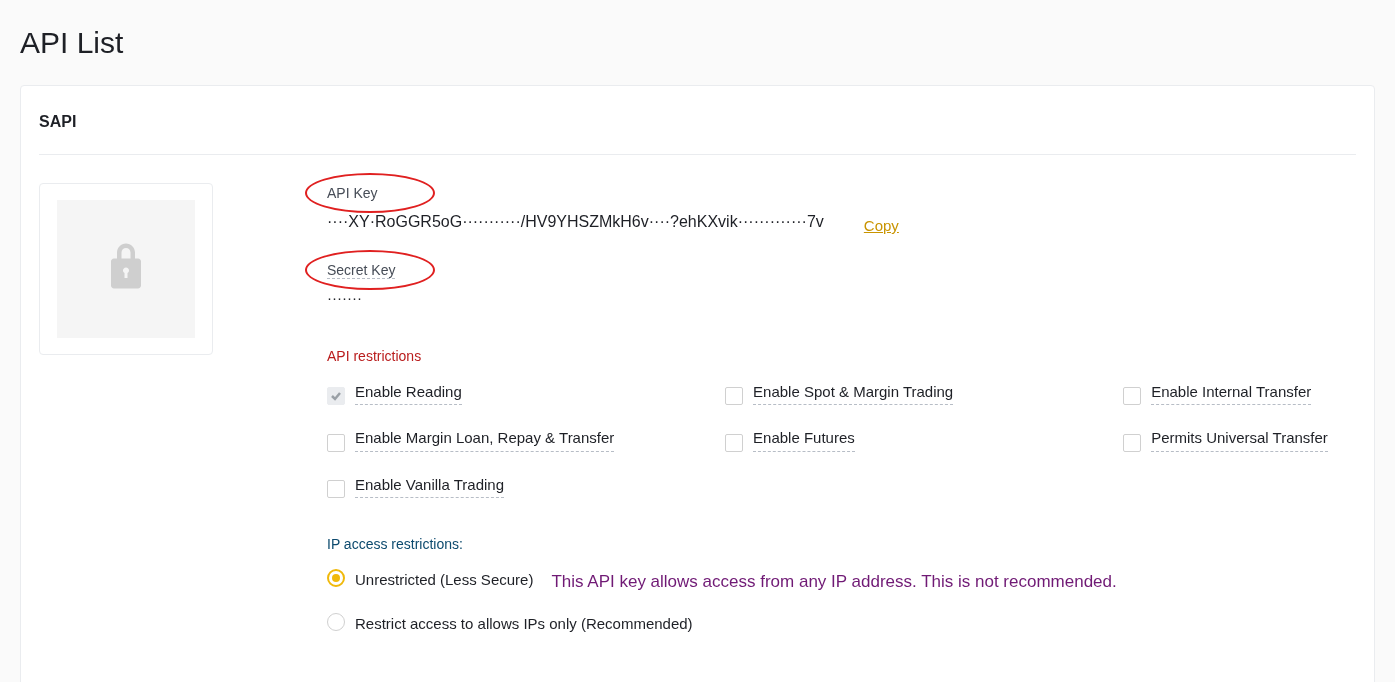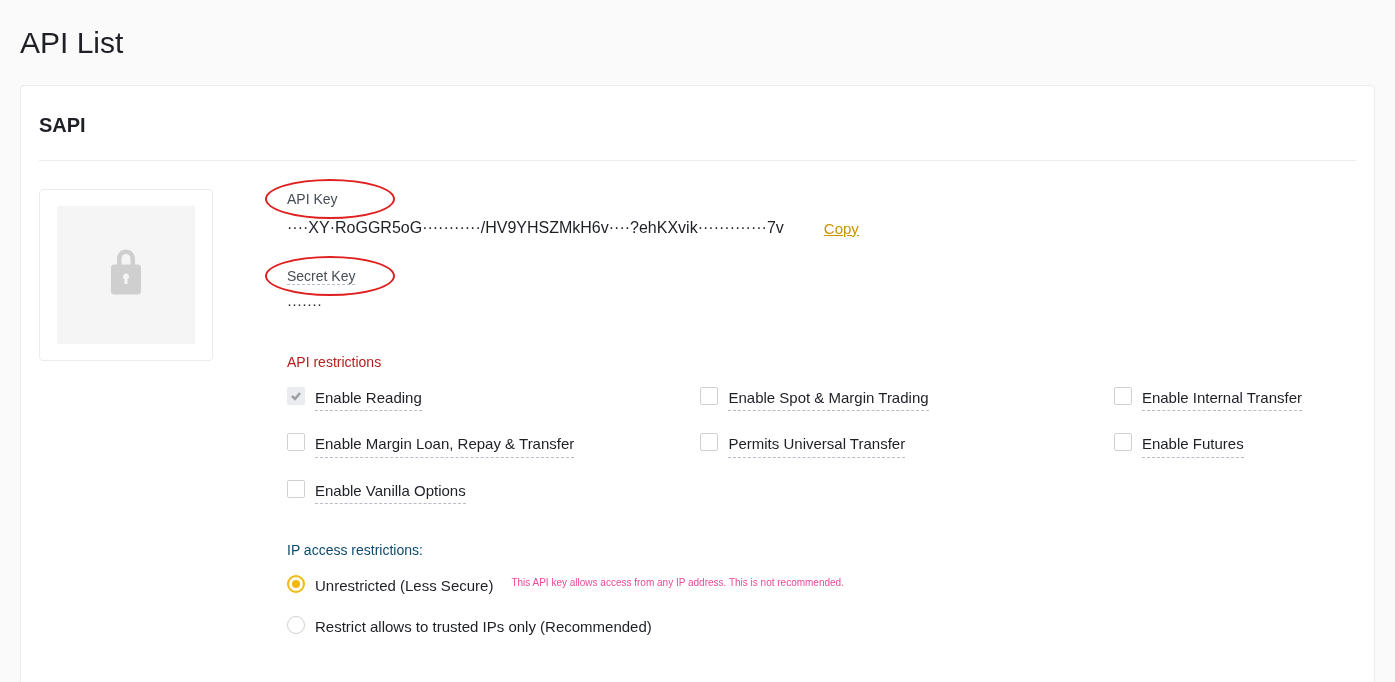--- a/index.html
+++ b/index.html
@@ -17,57 +17,57 @@
     margin-bottom: 20px;
     color: #1e2026;
   }
   .card {
     background: #fff;
     border: 1px solid #eaecef;
     border-radius: 4px;
     padding: 24px 18px 40px 18px;
   }
   .card-header {
-    font-size: 20px;
+    font-size: 16px;
     font-weight: 600;
     padding-bottom: 20px;
     border-bottom: 1px solid #eaecef;
     margin-bottom: 28px;
   }
   .body-row { display: flex; gap: 74px; }
   .thumb-box {
     flex: 0 0 174px;
     height: 172px;
     border: 1px solid #eaecef;
     border-radius: 4px;
     display: flex; align-items: center; justify-content: center;
   }
   .thumb-inner {
     width: 138px; height: 138px;
     background: #f5f5f5;
     display: flex; align-items: center; justify-content: center;
   }
   .thumb-inner svg { width: 36px; height: 46px; fill: #cfcfcf; }
-  .content { flex: 1; position: relative; }
+  .content { flex: 1; position: relative; margin-left: 40px; }
   .field-label {
     font-size: 14px;
     color: #474d57;
     margin-bottom: 6px;
     position: relative;
     display: inline-block;
   }
   .circle-annot {
     position: absolute;
     border: 2px solid #e02020;
     border-radius: 50%;
     pointer-events: none;
   }
   .circle-1 { width: 130px; height: 40px; left: -22px; top: -10px; }
   .circle-2 { width: 130px; height: 40px; left: -22px; top: -10px; }
-  .key-row { display: flex; align-items: center; gap: 40px; margin-bottom: 26px; }
+  .key-row { display: flex; align-items: flex-end; gap: 40px; margin-bottom: 26px; }
   .key-value {
     font-size: 16px;
     color: #1e2026;
     white-space: nowrap;
   }
   .copy-btn {
     color: #c99400;
     font-size: 15px;
     font-weight: 500;
     background: none; border: none; cursor: pointer; text-decoration: underline;
@@ -76,21 +76,21 @@
   .secret-value { font-size: 15px; color: #1e2026; }
   .dotted { border-bottom: 1px dashed #b7bdc6; }
   .restrictions-label { font-size: 14px; color: #b91c1c; margin-bottom: 14px; }
   .checkbox-grid {
     display: grid;
     grid-template-columns: 1fr 1fr 0.6fr;
     row-gap: 22px;
     column-gap: 10px;
     margin-bottom: 36px;
   }
-  .chk-item { display: flex; align-items: flex-start; gap: 10px; cursor: pointer; }
+  .chk-item { display: flex; align-items: flex-end; gap: 10px; cursor: pointer; }
   .chk-box {
     width: 18px; height: 18px;
     border: 1px solid #d0d0d0;
     border-radius: 2px;
     display: inline-flex; align-items: center; justify-content: center;
     flex-shrink: 0;
     background: #fff;
   }
   .chk-box.checked {
     background: #eaecef;
@@ -111,21 +111,21 @@
   .radio-item { display: flex; align-items: flex-start; gap: 10px; margin-bottom: 18px; cursor: pointer; }
   .radio-outer {
     width: 18px; height: 18px; border-radius: 50%;
     border: 1px solid #d0d0d0;
     display: inline-flex; align-items: center; justify-content: center;
     flex-shrink: 0;
   }
   .radio-outer.selected { border: 2px solid #f0b90b; }
   .radio-inner { width: 8px; height: 8px; border-radius: 50%; background: #f0b90b; }
   .radio-label { font-size: 15px; color: #1e2026; }
-  .warn-text { color: #ec4899; margin-left: 8px; font-size: 10px; }
+  .warn-text { color: #701a75; margin-left: 8px; font-size: 17px; }
 </style>
 </head>
 <body>
 
 <div class="page">
   <h1 class="page-title">API List</h1>
 
   <div class="card">
     <div class="card-header">SAPI</div>
 
@@ -178,43 +178,43 @@
             <label class="chk-item">
               <span class="chk-box"></span>
               <span class="chk-label">Enable Internal Transfer</span>
             </label>
             <label class="chk-item">
               <span class="chk-box"></span>
               <span class="chk-label">Enable Margin Loan, Repay &amp; Transfer</span>
             </label>
             <label class="chk-item">
               <span class="chk-box"></span>
+              <span class="chk-label">Enable Futures</span>
+            </label>
+            <label class="chk-item">
+              <span class="chk-box"></span>
               <span class="chk-label">Permits Universal Transfer</span>
             </label>
             <label class="chk-item">
               <span class="chk-box"></span>
-              <span class="chk-label">Enable Futures</span>
-            </label>
-            <label class="chk-item">
-              <span class="chk-box"></span>
-              <span class="chk-label">Enable Vanilla Options</span>
+              <span class="chk-label">Enable Vanilla Trading</span>
             </label>
           </div>
 
         
         <div class="ip-label">IP access restrictions:</div>
         <div id="radio-list">
             <div class="radio-item">
               <span class="radio-outer selected">
                 <span class="radio-inner"></span>
               </span>
               <span class="radio-label">Unrestricted (Less Secure)</span>
               <span class="warn-text">This API key allows access from any IP address. This is not recommended.</span>
             </div>
             <div class="radio-item">
               <span class="radio-outer"></span>
-              <span class="radio-label">Restrict allows to trusted IPs only (Recommended)</span>
+              <span class="radio-label">Restrict access to allows IPs only (Recommended)</span>
             </div>
           </div>
       </div>
     </div>
   </div>
 </div>
 
 </body></html>

